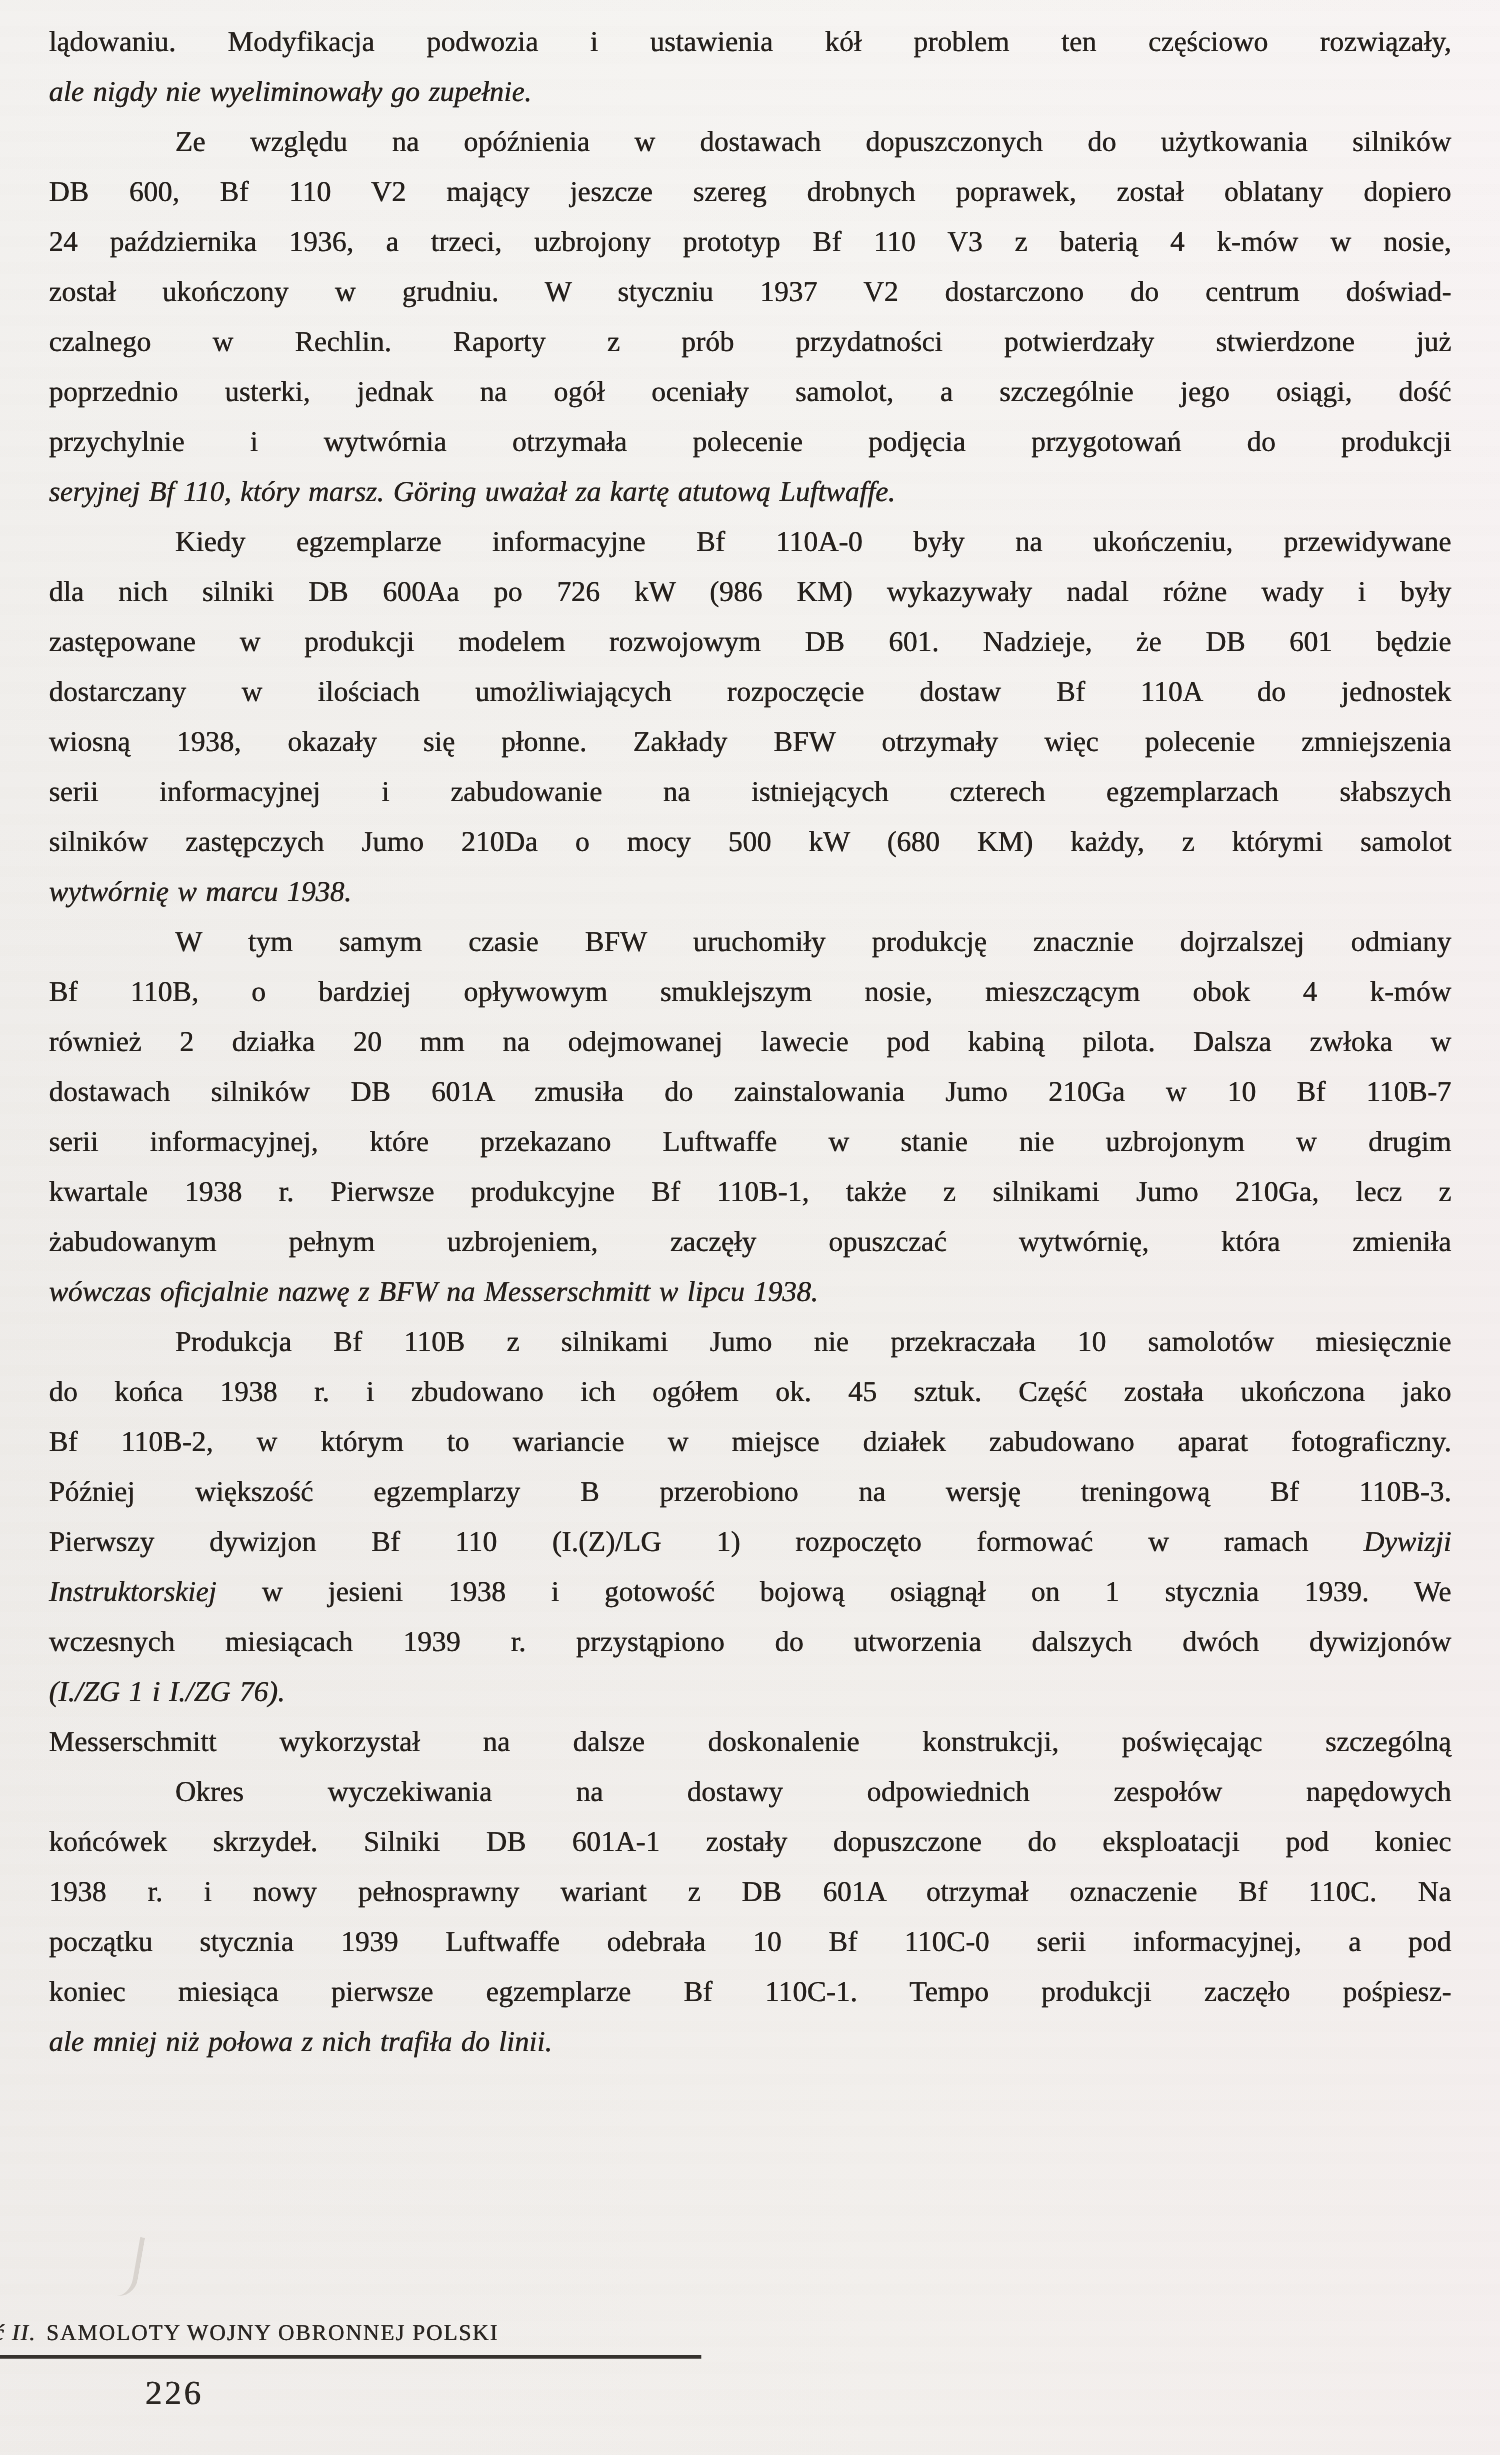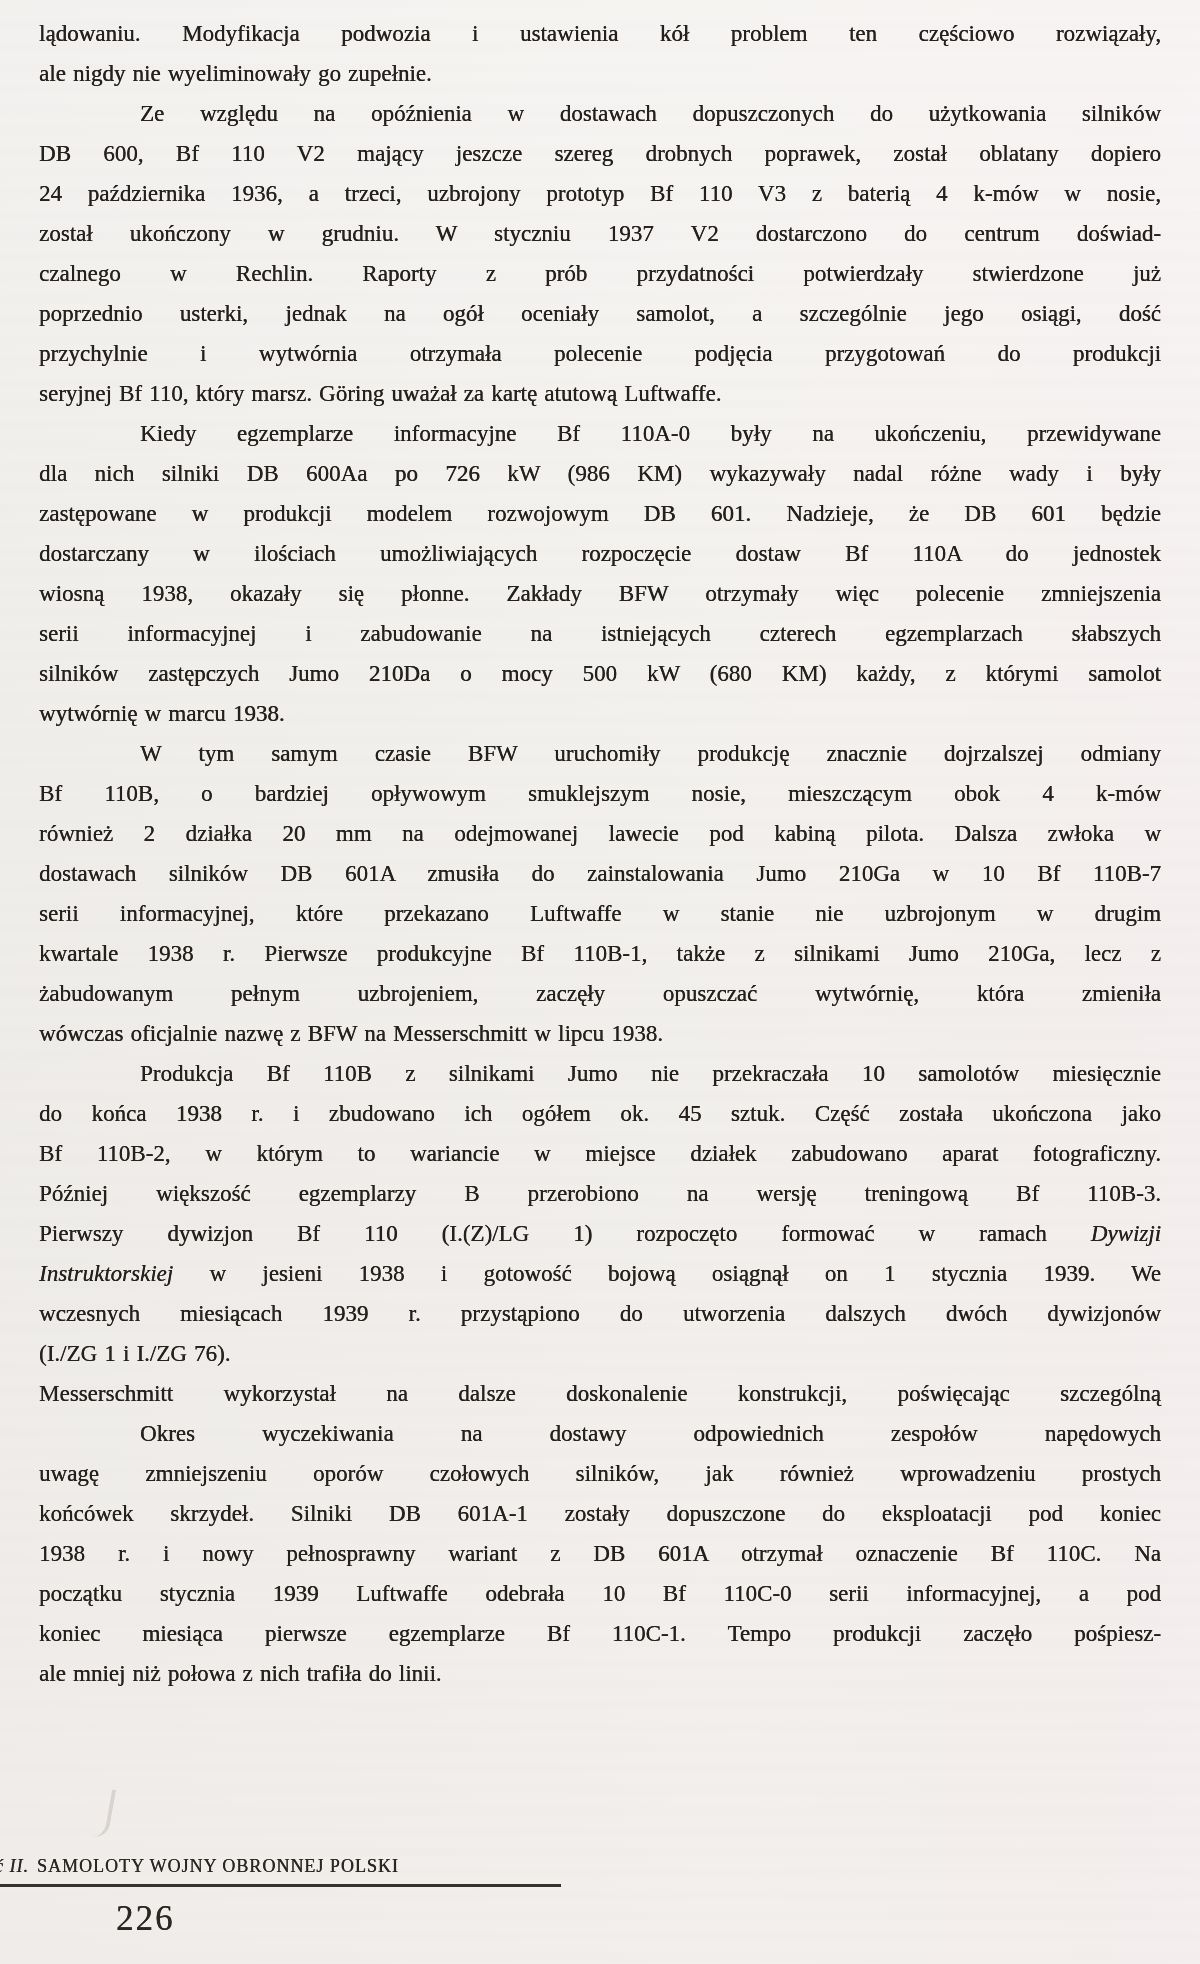--- a/index.html
+++ b/index.html
@@ -31,36 +31,36 @@
   }
   .para { margin:0; }
   .line {
     height:40px;
     text-align:justify;
     -moz-text-align-last:justify;
     text-align-last:justify;
     word-spacing:0.06em;
   }
   .line.indent { padding-left:101px; }
-  .line.last { text-align:left; text-align-last:left; }
+  .line.last { text-align:left; text-align-last:left;font-style:italic; }
   .italic { font-style:italic; }
   .footer-title {
     position:absolute; left:-5px; top:1856px;
     font-size:18px; letter-spacing:1px; color:#2b2723;
     white-space:nowrap;
     text-shadow:0.3px 0 0 currentColor;
   }
   .footer-title .prefix { font-style:italic; margin-right:8px; }
   .footer-rule {
     position:absolute; left:0; top:1884px; width:561px; height:3px;
     background:#36322e;
   }
   .page-number {
     position:absolute; left:116px; top:1899px;
-    font-size:35px; letter-spacing:2px; color:#2b2723;
+    font-size:27px; letter-spacing:2px; color:#2b2723;
     text-shadow:0.3px 0 0 currentColor;
   }
   .scan-smudge {
     position:absolute; left:92px; top:1788px; width:16px; height:50px;
     border-right:4px solid #cdc7c1;
     border-bottom-right-radius:16px;
     transform:rotate(10deg);
     opacity:0.65; pointer-events:none;
   }
 </style>
@@ -111,21 +111,20 @@
         <div class="line"><span>Bf 110B-2, w którym to wariancie w miejsce działek zabudowano aparat fotograficzny.</span></div>
         <div class="line"><span>Później większość egzemplarzy B przerobiono na wersję treningową Bf 110B-3.</span></div>
         <div class="line"><span>Pierwszy dywizjon Bf 110 (I.(Z)/LG 1) rozpoczęto formować w ramach </span><span class="italic">Dywizji</span></div>
         <div class="line"><span class="italic">Instruktorskiej</span><span> w jesieni 1938 i gotowość bojową osiągnął on 1 stycznia 1939. We</span></div>
         <div class="line"><span>wczesnych miesiącach 1939 r. przystąpiono do utworzenia dalszych dwóch dywizjonów</span></div>
         <div class="line last"><span>(I./ZG 1 i I./ZG 76).</span></div>
       </div>
       <div class="para">
         <div class="line"><span>Messerschmitt wykorzystał na dalsze doskonalenie konstrukcji, poświęcając szczególną</span></div>
         <div class="line indent"><span>Okres wyczekiwania na dostawy odpowiednich zespołów napędowych</span></div>
-        <div class="line"><span>uwagę zmniejszeniu oporów czołowych silników, jak również wprowadzeniu prostych</span></div>
         <div class="line"><span>końcówek skrzydeł. Silniki DB 601A-1 zostały dopuszczone do eksploatacji pod koniec</span></div>
         <div class="line"><span>1938 r. i nowy pełnosprawny wariant z DB 601A otrzymał oznaczenie Bf 110C. Na</span></div>
         <div class="line"><span>początku stycznia 1939 Luftwaffe odebrała 10 Bf 110C-0 serii informacyjnej, a pod</span></div>
         <div class="line"><span>koniec miesiąca pierwsze egzemplarze Bf 110C-1. Tempo produkcji zaczęło pośpiesz-</span></div>
         <div class="line last"><span>ale mniej niż połowa z nich trafiła do linii.</span></div>
       </div>
     </div>
 
   <div class="scan-smudge"></div>
 

